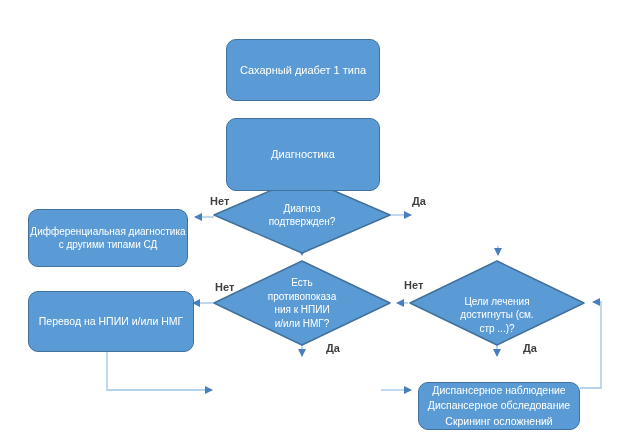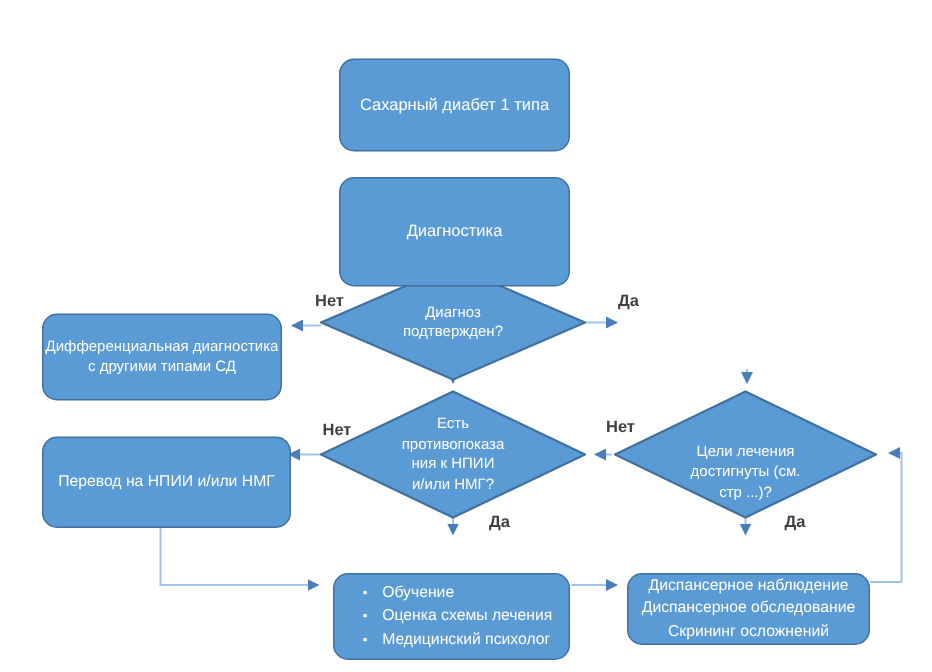--- a/index.html
+++ b/index.html
@@ -98,27 +98,20 @@
 
   <div class="node" style="left:226px;top:20px;width:154px;height:62px;">Сахарный диабет 1 типа</div>
 
   <div class="node" style="left:226px;top:99px;width:154px;height:73px;">Диагностика</div>
 
   <div class="node" style="left:28px;top:190px;width:160px;height:58px;font-size:10px;">Дифференциальная диагностика с другими типами СД</div>
 
 
   <div class="node" style="left:28px;top:272px;width:166px;height:61px;font-size:10.5px;">Перевод на НПИИ и/или НМГ</div>
 
-  <div class="node list-node" style="left:222px;top:363px;width:158px;height:58px;">
-    <ul>
-        <li>Обучение</li>
-        <li>Оценка схемы лечения</li>
-        <li>Медицинский психолог</li>
-      </ul>
-  </div>
 
   <div class="node multiline" style="left:418px;top:363px;width:162px;height:48px;flex-direction:column;">
       <div>Диспансерное наблюдение</div>
       <div>Диспансерное обследование</div>
       <div>Скрининг осложнений</div>
     </div>
 
   <div class="diamond-text" style="left:242px;top:192px;width:120px;height:46px;">
       <div>Диагноз</div>
       <div>подтвержден?</div>

